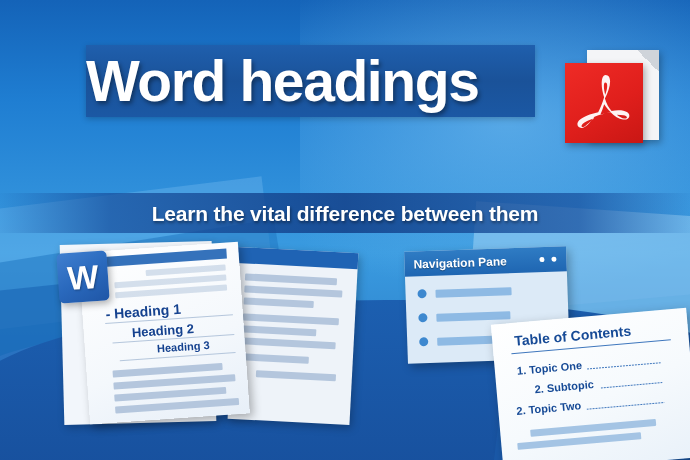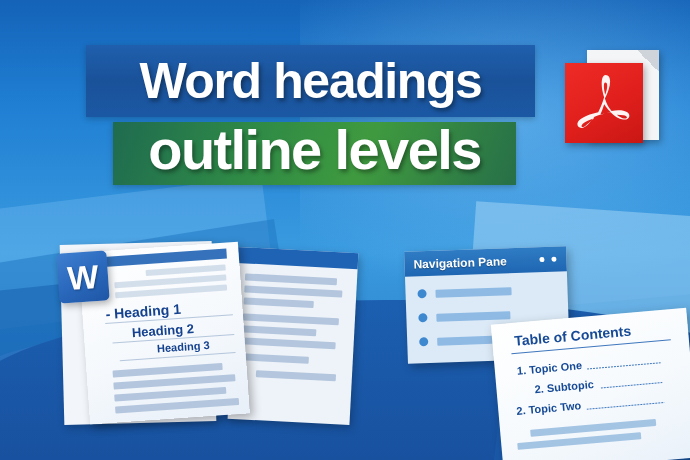--- a/index.html
+++ b/index.html
@@ -52,21 +52,21 @@
             transform:rotate(2deg); }
 
   
   .banner-blue {
     position:absolute; left:86px; top:45px; width:449px; height:72px;
     background:linear-gradient(180deg,#1f5fad 0%,#1a5299 50%,#1b58a4 100%);
     box-shadow:0 2px 6px rgba(0,0,0,.22);
   }
   .banner-blue .txt {
     position:absolute; left:0; right:0; top:-6px;
-    text-align:center; color:#fff; font-size:50px; font-weight:bold;
+    text-align:left; color:#fff; font-size:57px; font-weight:bold;
     letter-spacing:-1.4px; line-height:84px;
     text-shadow:2px 3px 4px rgba(0,0,0,.38);
     white-space:nowrap;
   }
   .banner-green {
     position:absolute; left:113px; top:122px; width:403px; height:63px;
     background:linear-gradient(110deg,#1f6b50 0%,#2f8a46 34%,#3f9a3f 62%,#276f48 100%);
     box-shadow:0 2px 6px rgba(0,0,0,.22);
   }
   .banner-green .txt {
@@ -203,25 +203,25 @@
   <div class="bgshape bg-mid"></div>
   <div class="bgshape bg-r2"></div>
   <div class="bgshape bg-bottom2"></div>
   <div class="bgshape bg-bottom"></div>
   <div class="bgshape bg-r3"></div>
 
   <div class="banner-blue">
     <div class="txt">Word headings</div>
   </div>
 
-  <div class="banner-green">
-    <div class="txt">outline levels</div>
-  </div>
-
-
+
+
+  <div class="subtitle-bar">
+    <div class="txt">Learn the vital difference between them</div>
+  </div>
 
   <div class="pdf-icon">
     <div class="pdf-page">
       <div class="fold"></div>
     </div>
     <div class="pdf-sq">
       <svg width="56" height="62" viewBox="0 0 56 62">
         <path d="M29.5 4c3.2 0 4.6 2.8 4.6 6.5 0 5.3-2.3 11.3-5.2 17 1.6 5.3 4 9.6 6.7 12.4
                  4.4-.7 8.6-.8 11.8-.1 4.4 1 6.3 3.2 5.9 5.6-.4 2.4-3 3.6-6.3 3.1-4.1-.6-8.6-3.4-12.4-7.3
                  -5.3.9-11 2.5-16.1 4.6C14 51.9 9.4 57 5.6 57c-2.6 0-4.3-1.6-4.2-3.9.1-3.3 3.9-6.2 9.9-8.6

